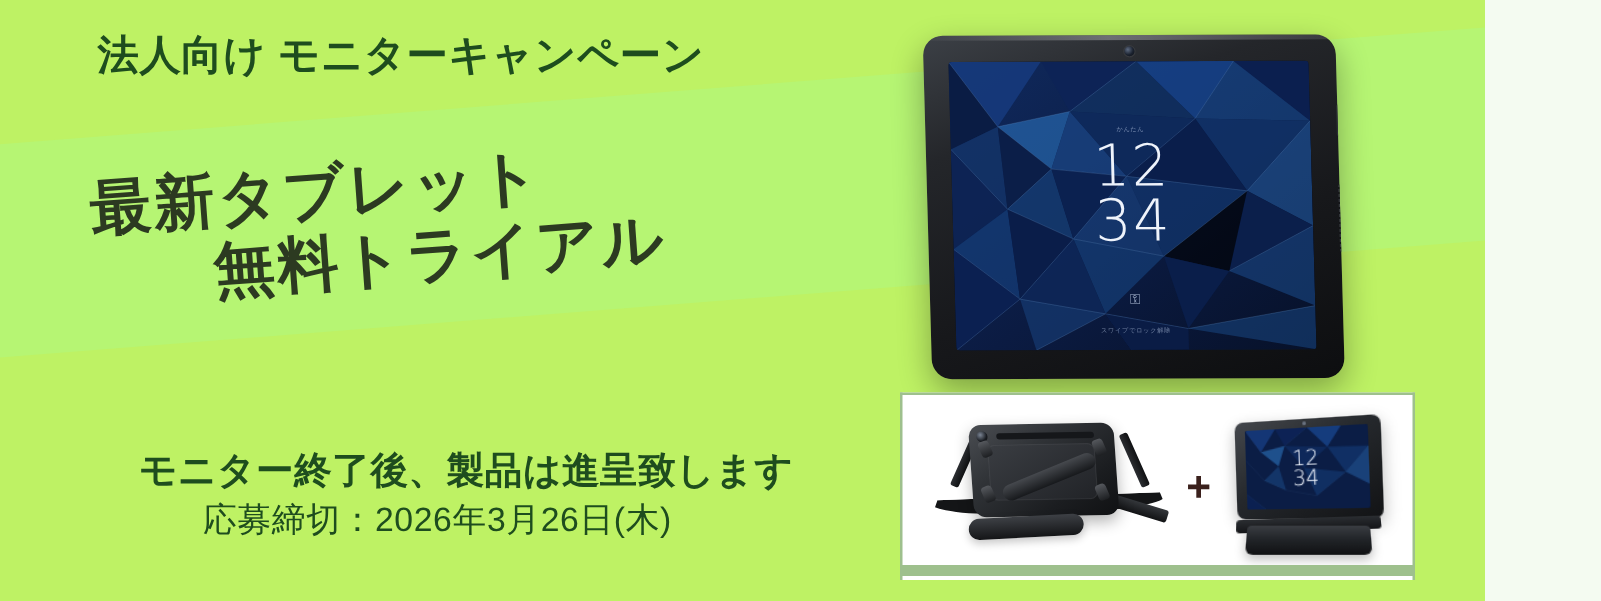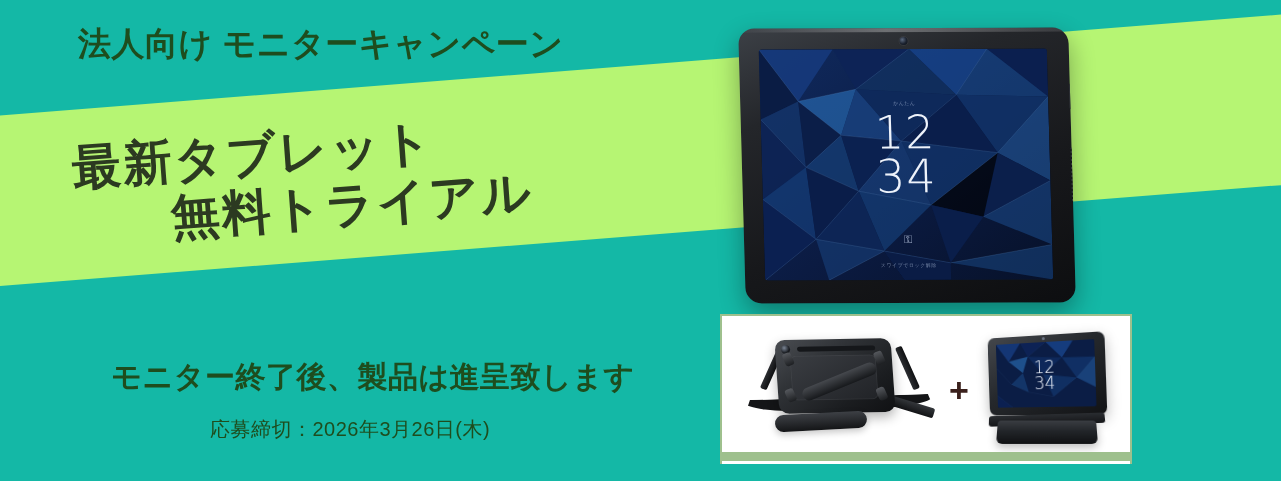--- a/index.html
+++ b/index.html
@@ -12,23 +12,23 @@
 
   body {
     font-family: "Liberation Sans", "DejaVu Sans", sans-serif;
     background: #f4fbf1;
     position: relative;
   }
 
   #banner {
     position: absolute;
     inset: 0;
-    width: 1281px;
+    width: 1188px;
     height: 481px;
-    background: #14b8a6;
+    background: #bef264;
     overflow: hidden;
   }
 
   
   .green-band {
     position: absolute;
     left: -80px;
     top: 122px;
     width: 1460px;
     height: 170px;
@@ -81,22 +81,22 @@
   .promo-main {
     font-size: 30px;
     font-weight: bold;
     color: #1e4d1e;
     letter-spacing: 0.5px;
     line-height: 1.25;
     white-space: nowrap;
     margin-left: 46px;
   }
   .promo-sub {
-    margin-top: 20px;
-    font-size: 20px;
+    margin-top: 2px;
+    font-size: 27px;
     font-weight: normal;
     color: #1e4d1e;
     letter-spacing: 0.5px;
     white-space: nowrap;
   }
 
   .model-label {
     position: absolute;
     left: 1123px;
     top: 265px;

